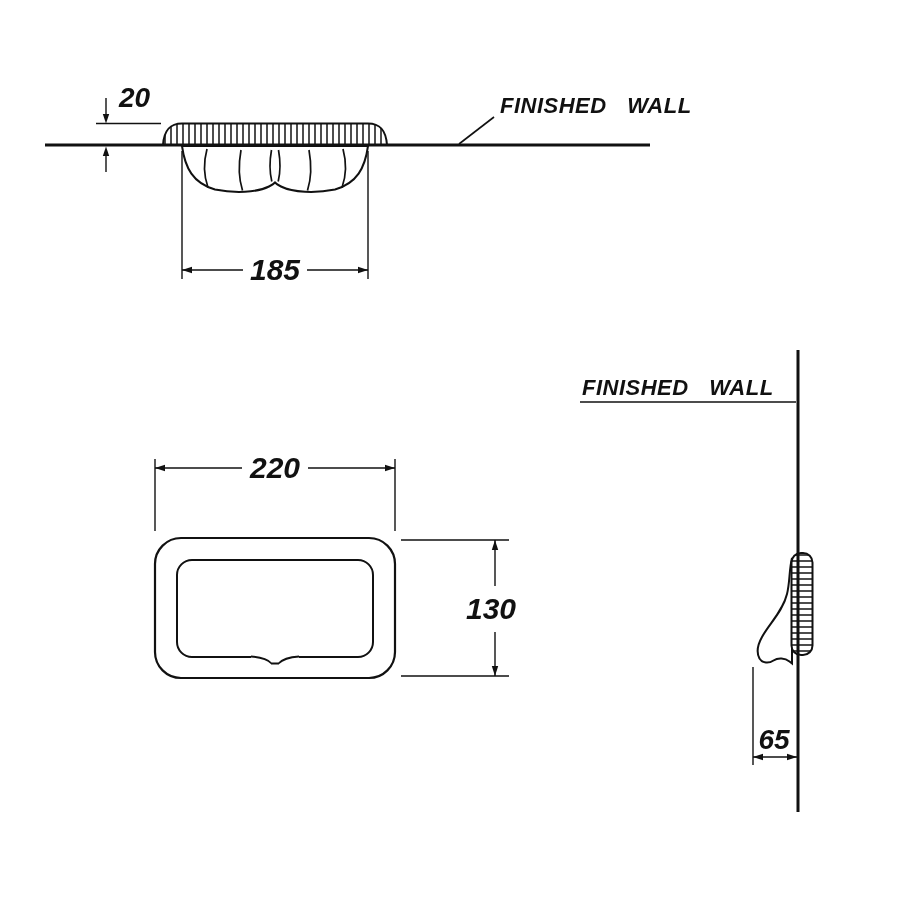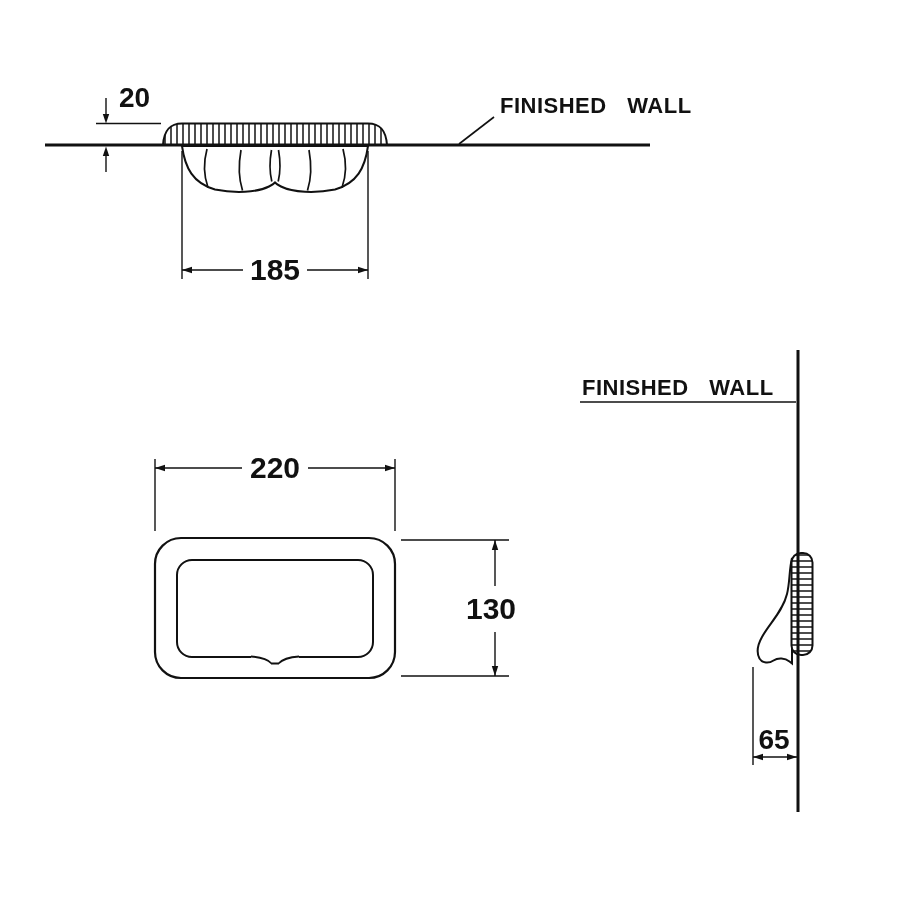--- a/index.html
+++ b/index.html
@@ -1,16 +1,16 @@
 <!DOCTYPE html>
 <html><head>
 <meta charset="utf-8">
 <style>
   html,body{margin:0;padding:0;background:#ffffff;}
-  .sheet{width:900px;height:900px;position:relative;background:#ffffff;overflow:hidden;}
+  .sheet{width:900px;height:900px;position:relative;background:#ffffff;overflow:hidden;font-style:italic;}
   svg{display:block;}
   .dim-text{font-family:"Liberation Sans",sans-serif;font-weight:bold;fill:#111111;}
   .label-text{font-family:"Liberation Sans",sans-serif;font-weight:bold;fill:#111111;letter-spacing:.5px;word-spacing:14px;}
 </style>
 </head>
 <body>
 
 <div class="sheet">
 <svg width="900" height="900" viewBox="0 0 900 900">
   <defs>

